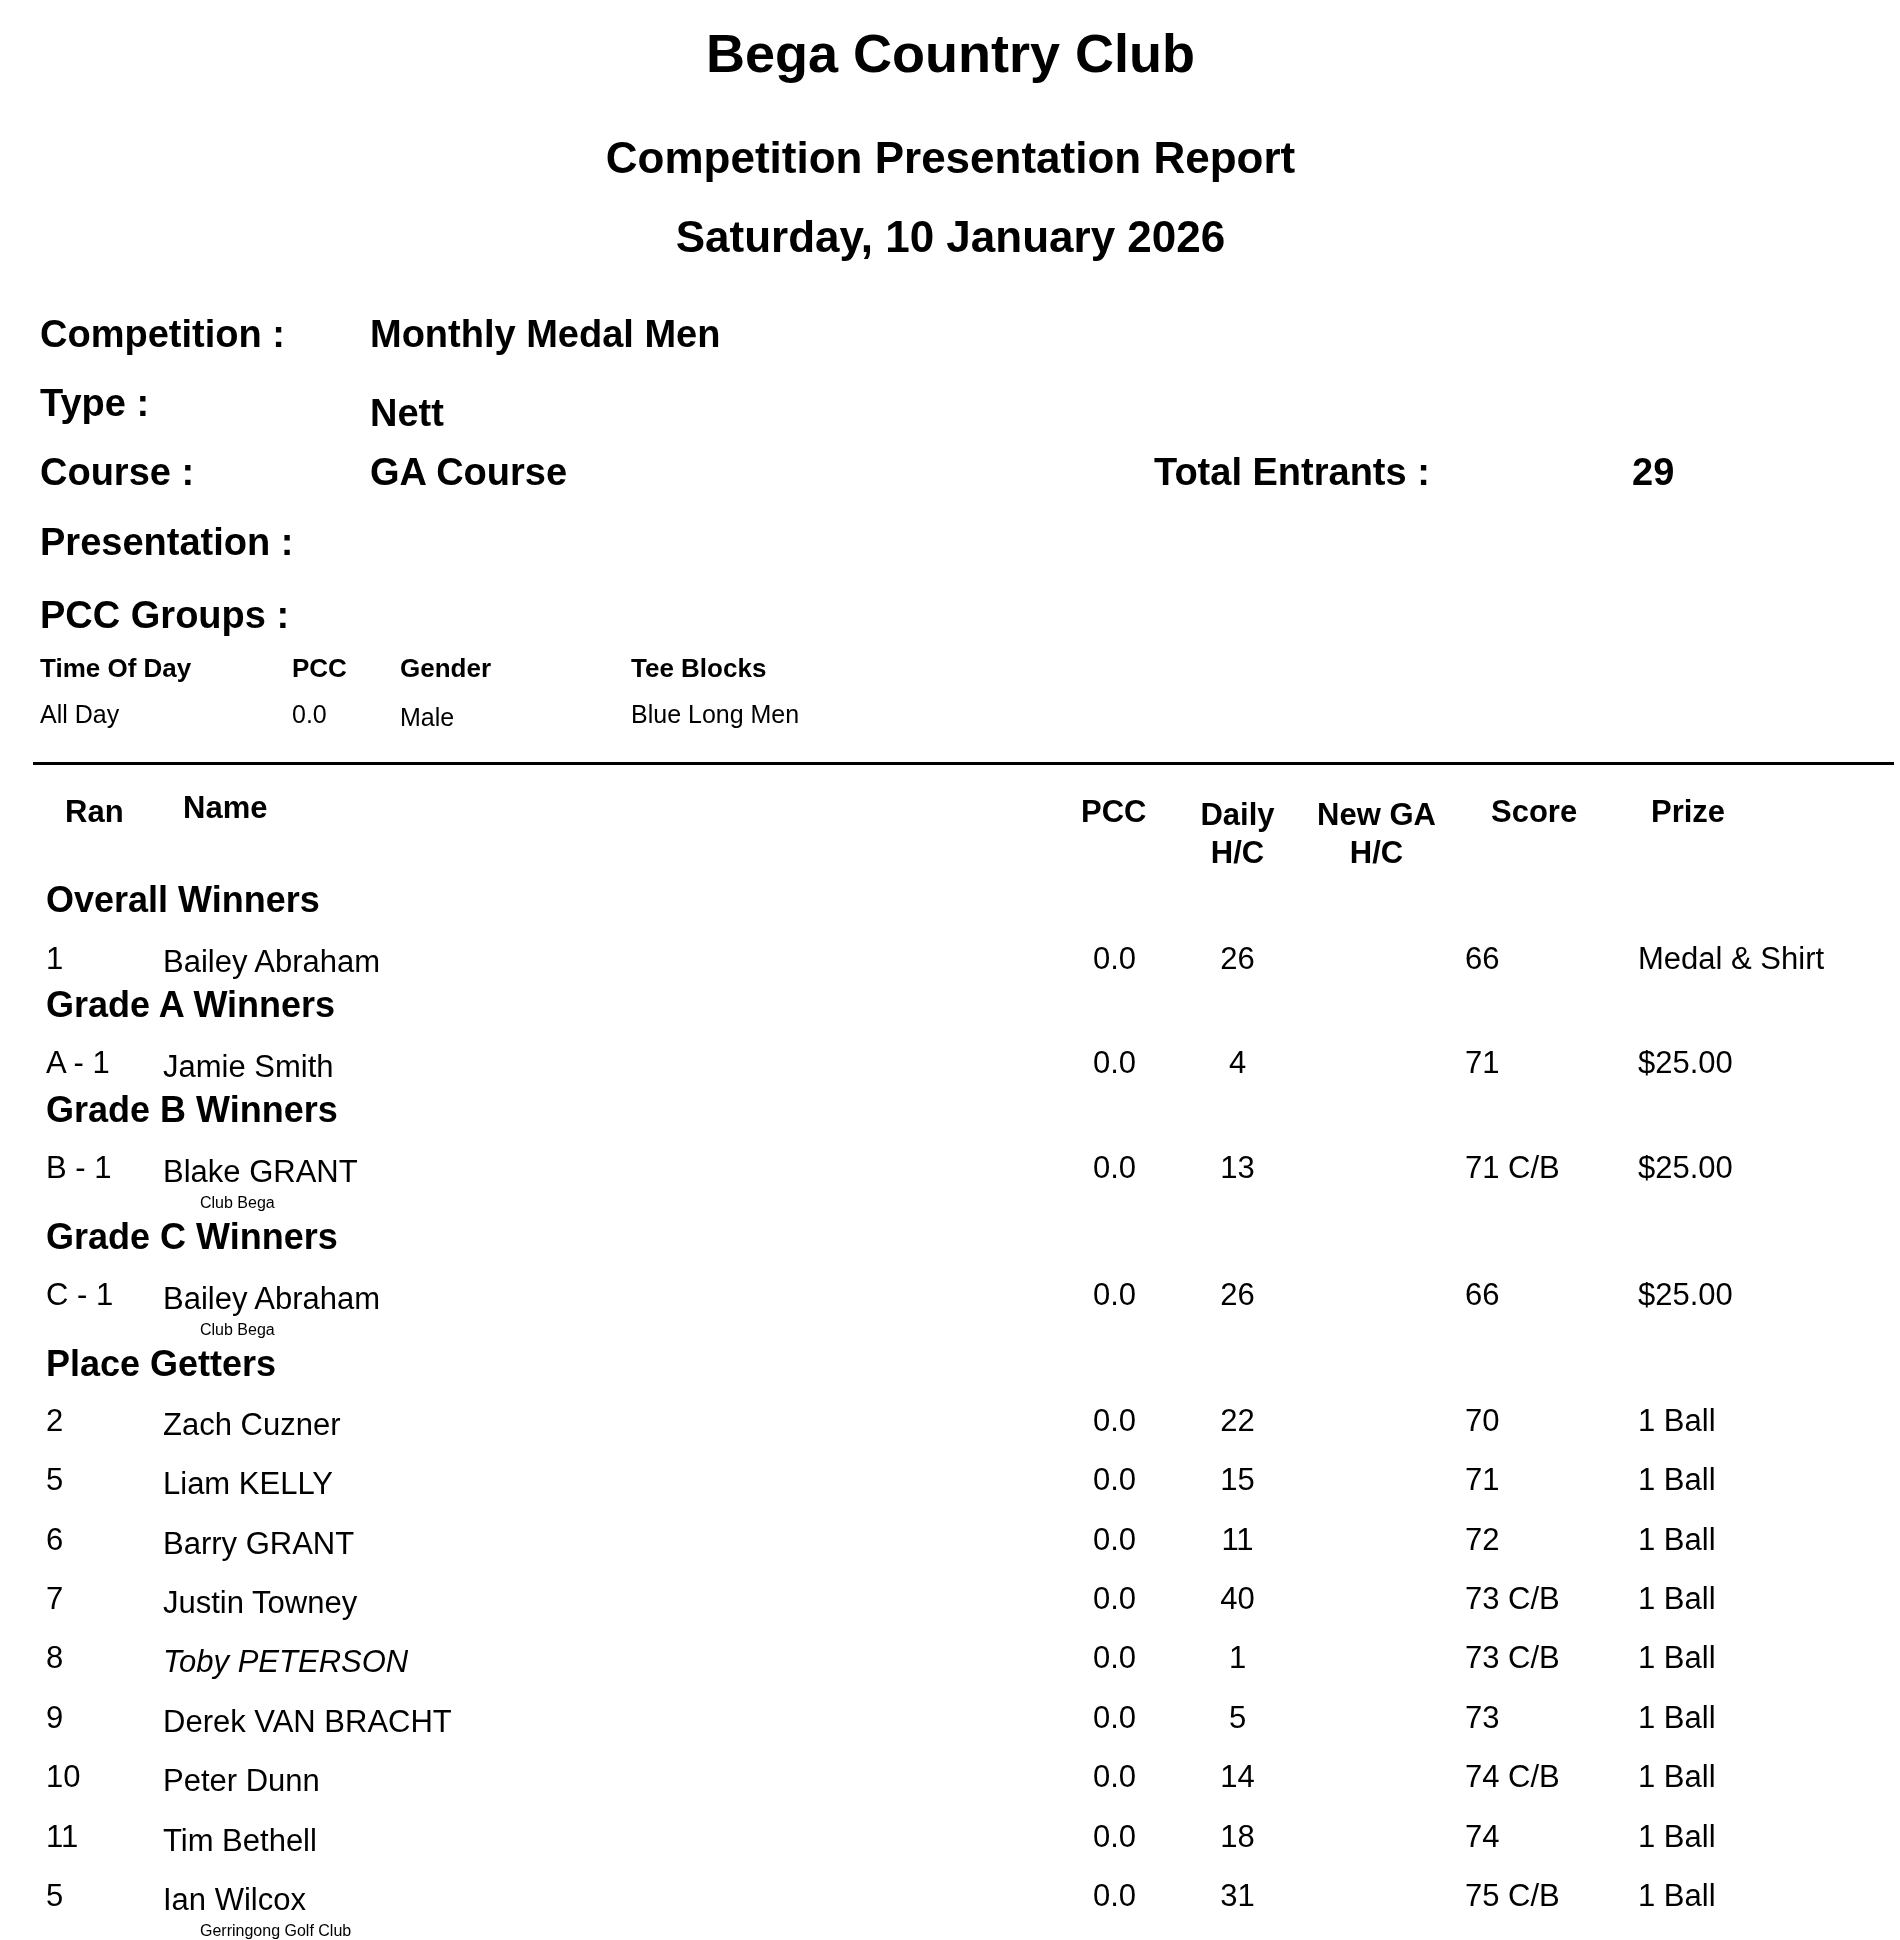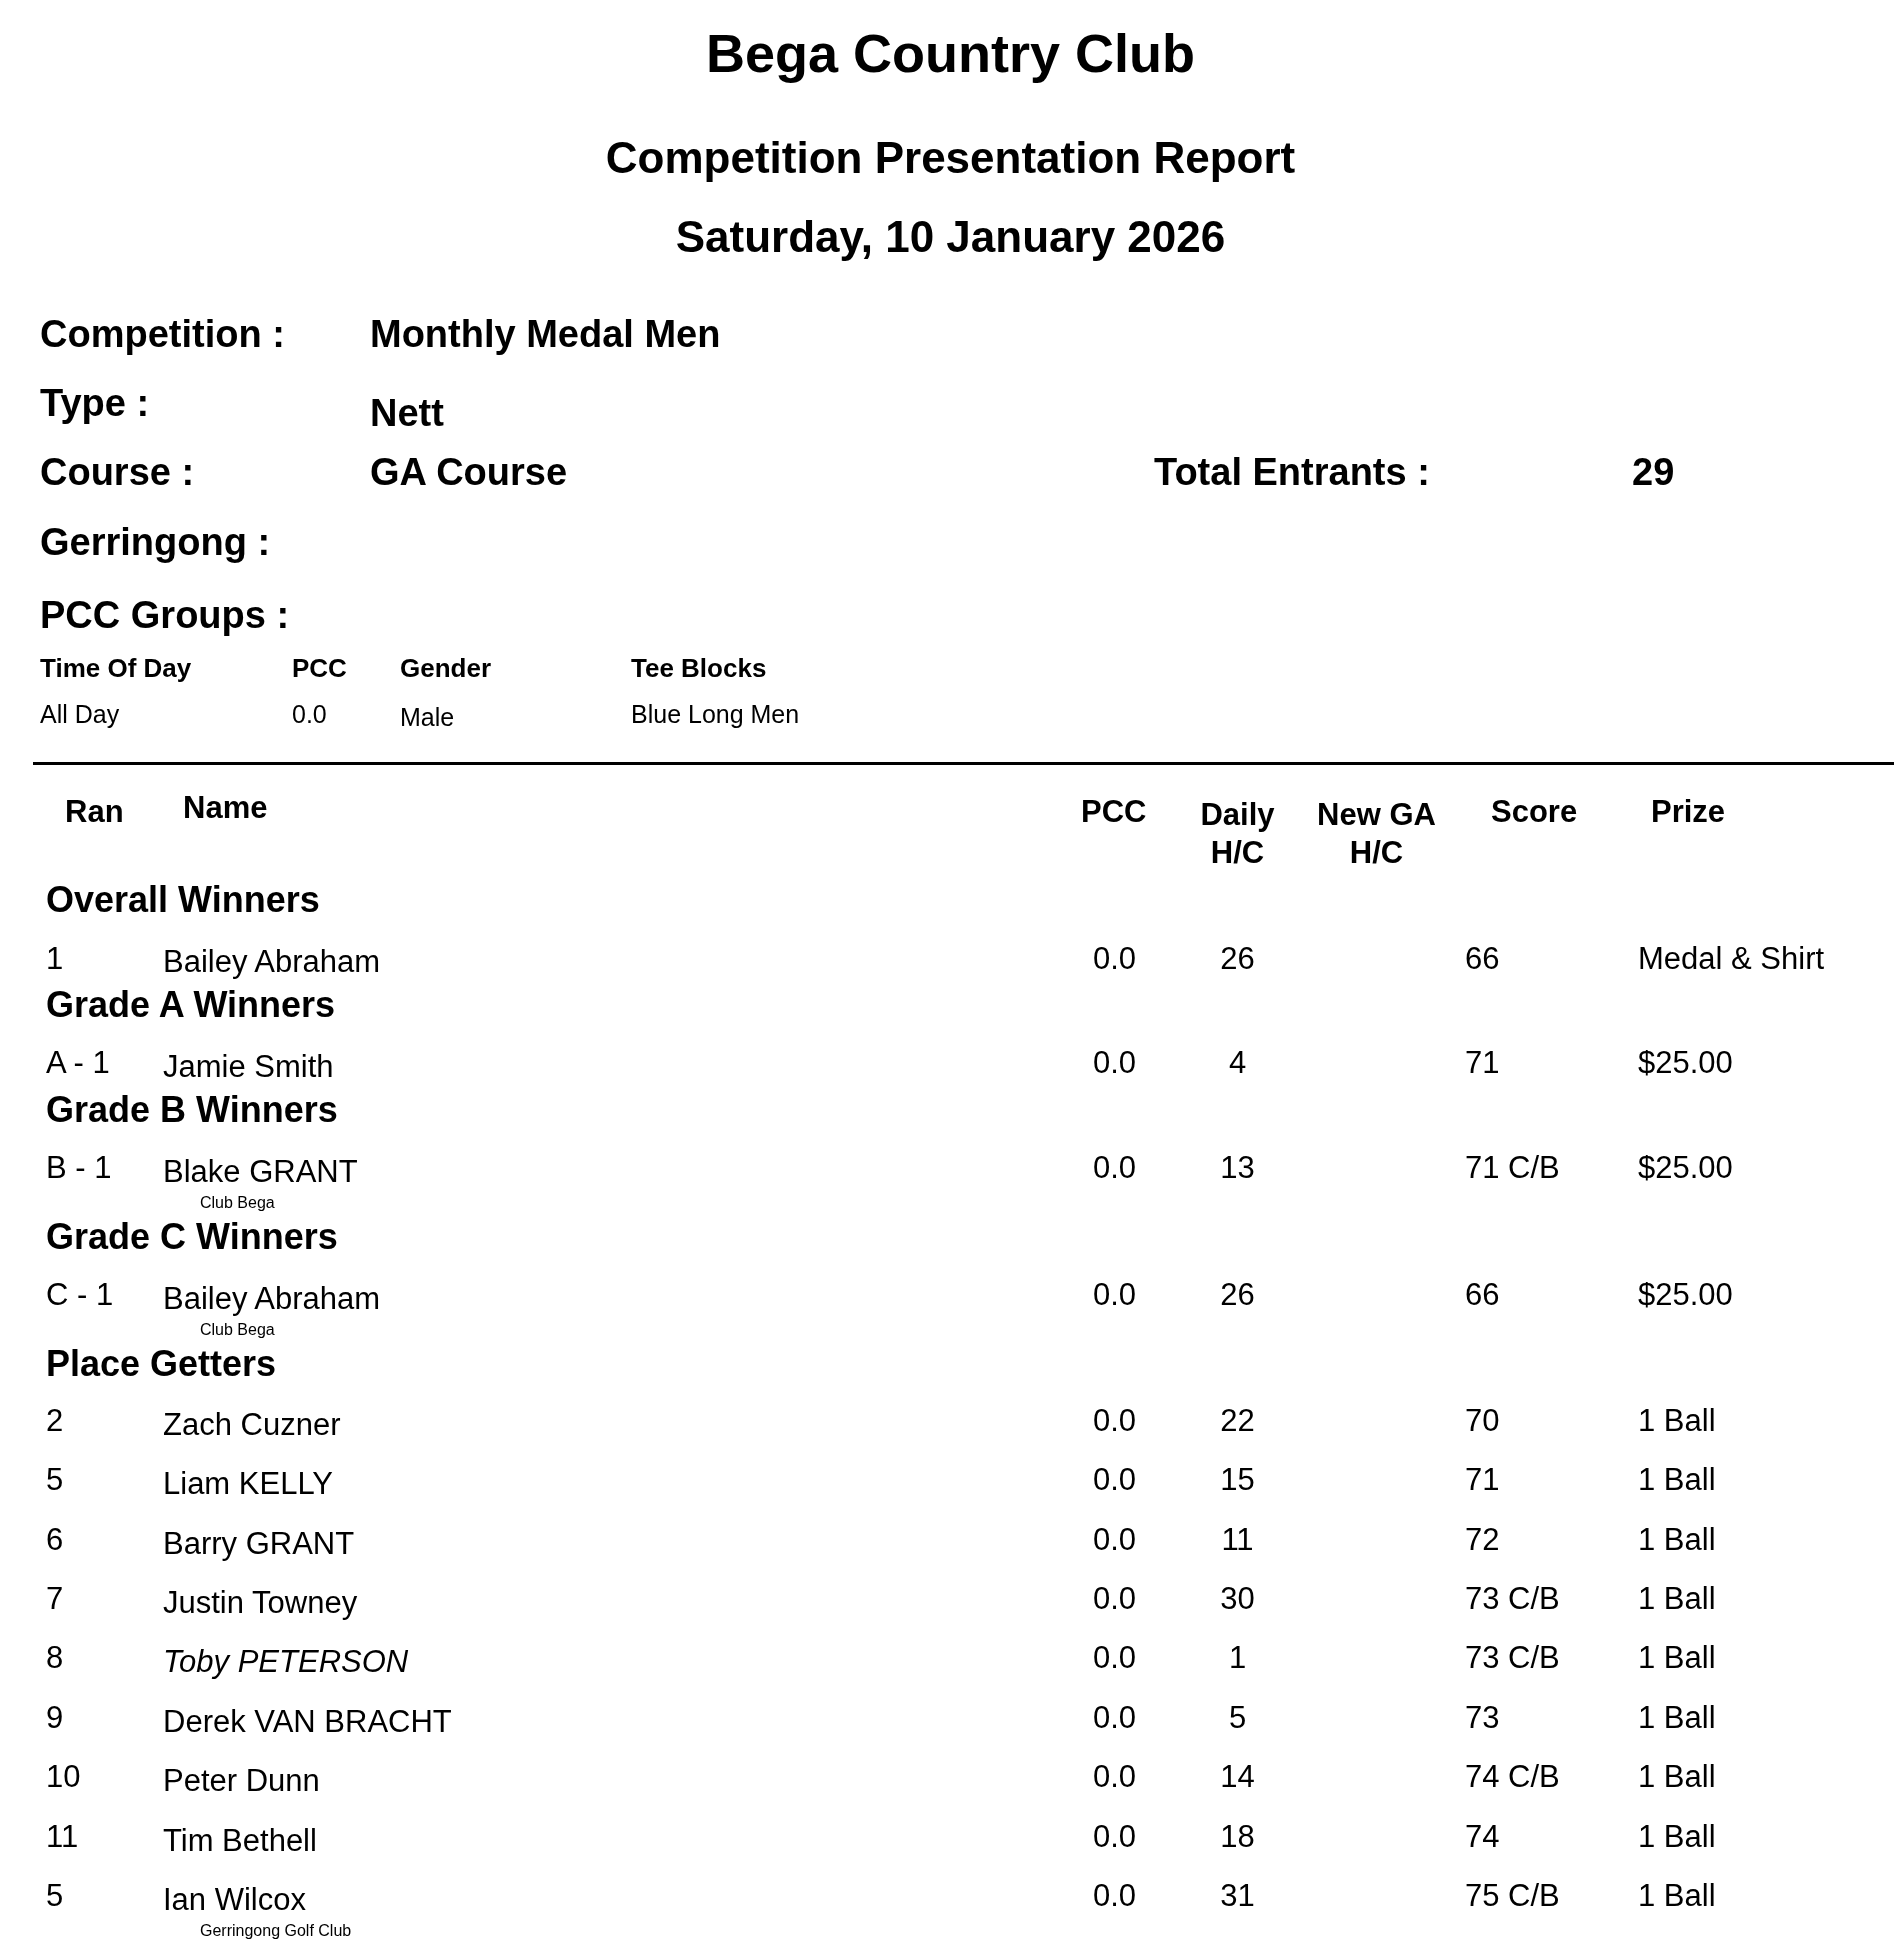--- a/index.html
+++ b/index.html
@@ -44,21 +44,21 @@
 <div class="abs info-value" style="top:313px;">Monthly Medal Men</div>
 
 <div class="abs info-label" style="top:382px;">Type :</div>
 <div class="abs info-value" style="top:392px;">Nett</div>
 
 <div class="abs info-label" style="top:451px;">Course :</div>
 <div class="abs info-value" style="top:451px;">GA Course</div>
 <div class="abs info-label" style="top:451px; left:1154px;">Total Entrants :</div>
 <div class="abs info-label" style="top:451px; left:1632px;">29</div>
 
-<div class="abs info-label" style="top:521px;">Gerringong :</div>
+<div class="abs info-label" style="top:521px;">Presentation :</div>
 <div class="abs info-value" style="top:521px;"></div>
 
 <div class="abs info-label" style="top:594px;">PCC Groups :</div>
 <div class="abs pcc-head" style="left:40px;">Time Of Day</div>
 <div class="abs pcc-head" style="left:292px;">PCC</div>
 <div class="abs pcc-head" style="left:400px;">Gender</div>
 <div class="abs pcc-head" style="left:631px;">Tee Blocks</div>
 
 <div class="abs pcc-val" style="left:40px;">All Day</div>
 <div class="abs pcc-val" style="left:292px;">0.0</div>
@@ -151,21 +151,21 @@
       <div class="abs cell cell-pcc" style="top: 1522px;">0.0</div>
       <div class="abs cell cell-daily" style="top: 1522px;">11</div>
       <div class="abs cell cell-score" style="top: 1522px;">72</div>
       <div class="abs cell cell-prize" style="top: 1522px;">1 Ball</div>
       <div class="abs cell" style="left: 1327px; top: 1522px;"></div>
     </div>
     <div>
       <div class="abs cell cell-rank" style="top: 1581px;">7</div>
       <div class="abs cell cell-name" style="top: 1585px;">Justin Towney</div>
       <div class="abs cell cell-pcc" style="top: 1581px;">0.0</div>
-      <div class="abs cell cell-daily" style="top: 1581px;">30</div>
+      <div class="abs cell cell-daily" style="top: 1581px;">40</div>
       <div class="abs cell cell-score" style="top: 1581px;">73 C/B</div>
       <div class="abs cell cell-prize" style="top: 1581px;">1 Ball</div>
       <div class="abs cell" style="left: 1327px; top: 1581px;"></div>
     </div>
     <div>
       <div class="abs cell cell-rank" style="top: 1640px;">8</div>
       <div class="abs cell cell-name" style="top: 1644px; font-style: italic;">Toby PETERSON</div>
       <div class="abs cell cell-pcc" style="top: 1640px;">0.0</div>
       <div class="abs cell cell-daily" style="top: 1640px;">1</div>
       <div class="abs cell cell-score" style="top: 1640px;">73 C/B</div>

